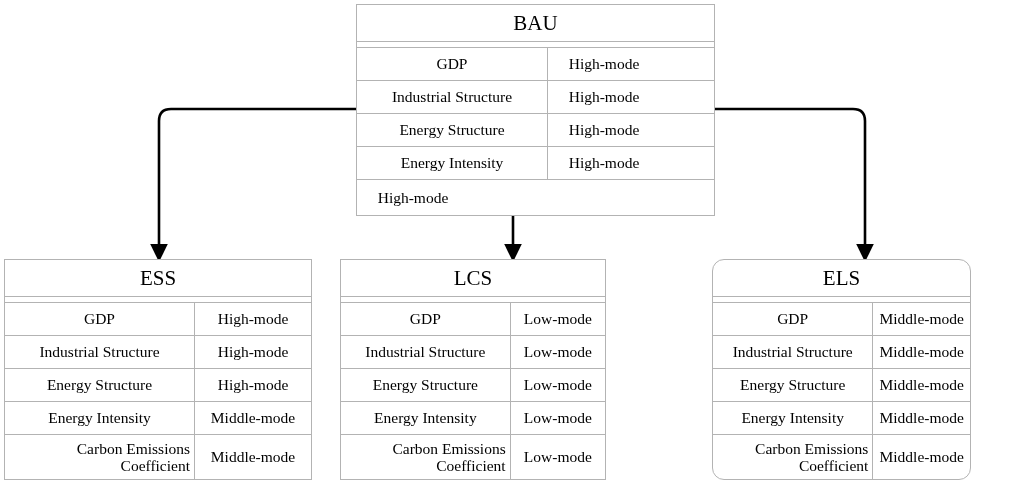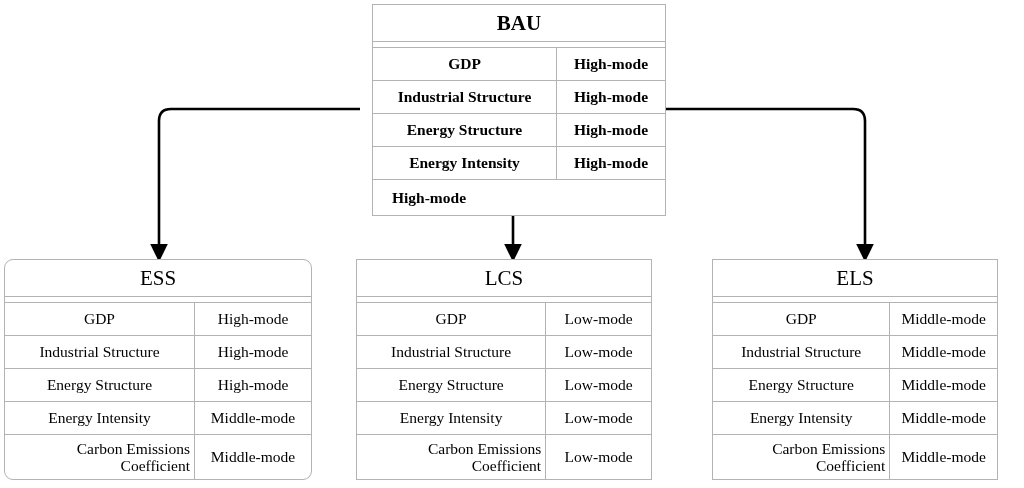--- a/index.html
+++ b/index.html
@@ -60,39 +60,39 @@
     font-size: 15.5px;
     color: #000000;
     padding: 0 4px;
     line-height: 1.12;
   }
   .scenario-table .cell-name {
     border-right: 1px solid #b3b3b3;
   }
 
   
-  #table-bau        { left: 372px; top: 4px;   width: 294px; font-weight: bold; }
+  #table-bau        { left: 356px; top: 4px;   width: 359px; }
   #table-bau .data-row      { height: 33px; }
   #table-bau .data-row.tall { height: 35px; }
   #table-bau .cell-name  { width: 191px; }
   #table-bau .cell-value { width: 112px; }
 
-  #table-ess        { left: 4px;   top: 259px; width: 308px; border-radius: 9px; }
+  #table-ess        { left: 4px;   top: 259px; width: 308px; }
   #table-ess .data-row      { height: 33px; }
   #table-ess .data-row.tall { height: 44px; }
   #table-ess .cell-name  { width: 190px; }
   #table-ess .cell-value { width: 116px; }
 
-  #table-lcs        { left: 356px; top: 259px; width: 296px; }
+  #table-lcs        { left: 340px; top: 259px; width: 266px; }
   #table-lcs .data-row      { height: 33px; }
   #table-lcs .data-row.tall { height: 44px; }
   #table-lcs .cell-name  { width: 197px; }
   #table-lcs .cell-value { width: 109px; }
 
-  #table-els        { left: 712px; top: 259px; width: 286px; }
+  #table-els        { left: 712px; top: 259px; width: 259px; border-radius: 12px; }
   #table-els .data-row      { height: 33px; }
   #table-els .data-row.tall { height: 44px; }
   #table-els .cell-name  { width: 190px; }
   #table-els .cell-value { width: 114px; }
 
   
   #connectors {
     position: absolute;
     left: 0;
     top: 0;

